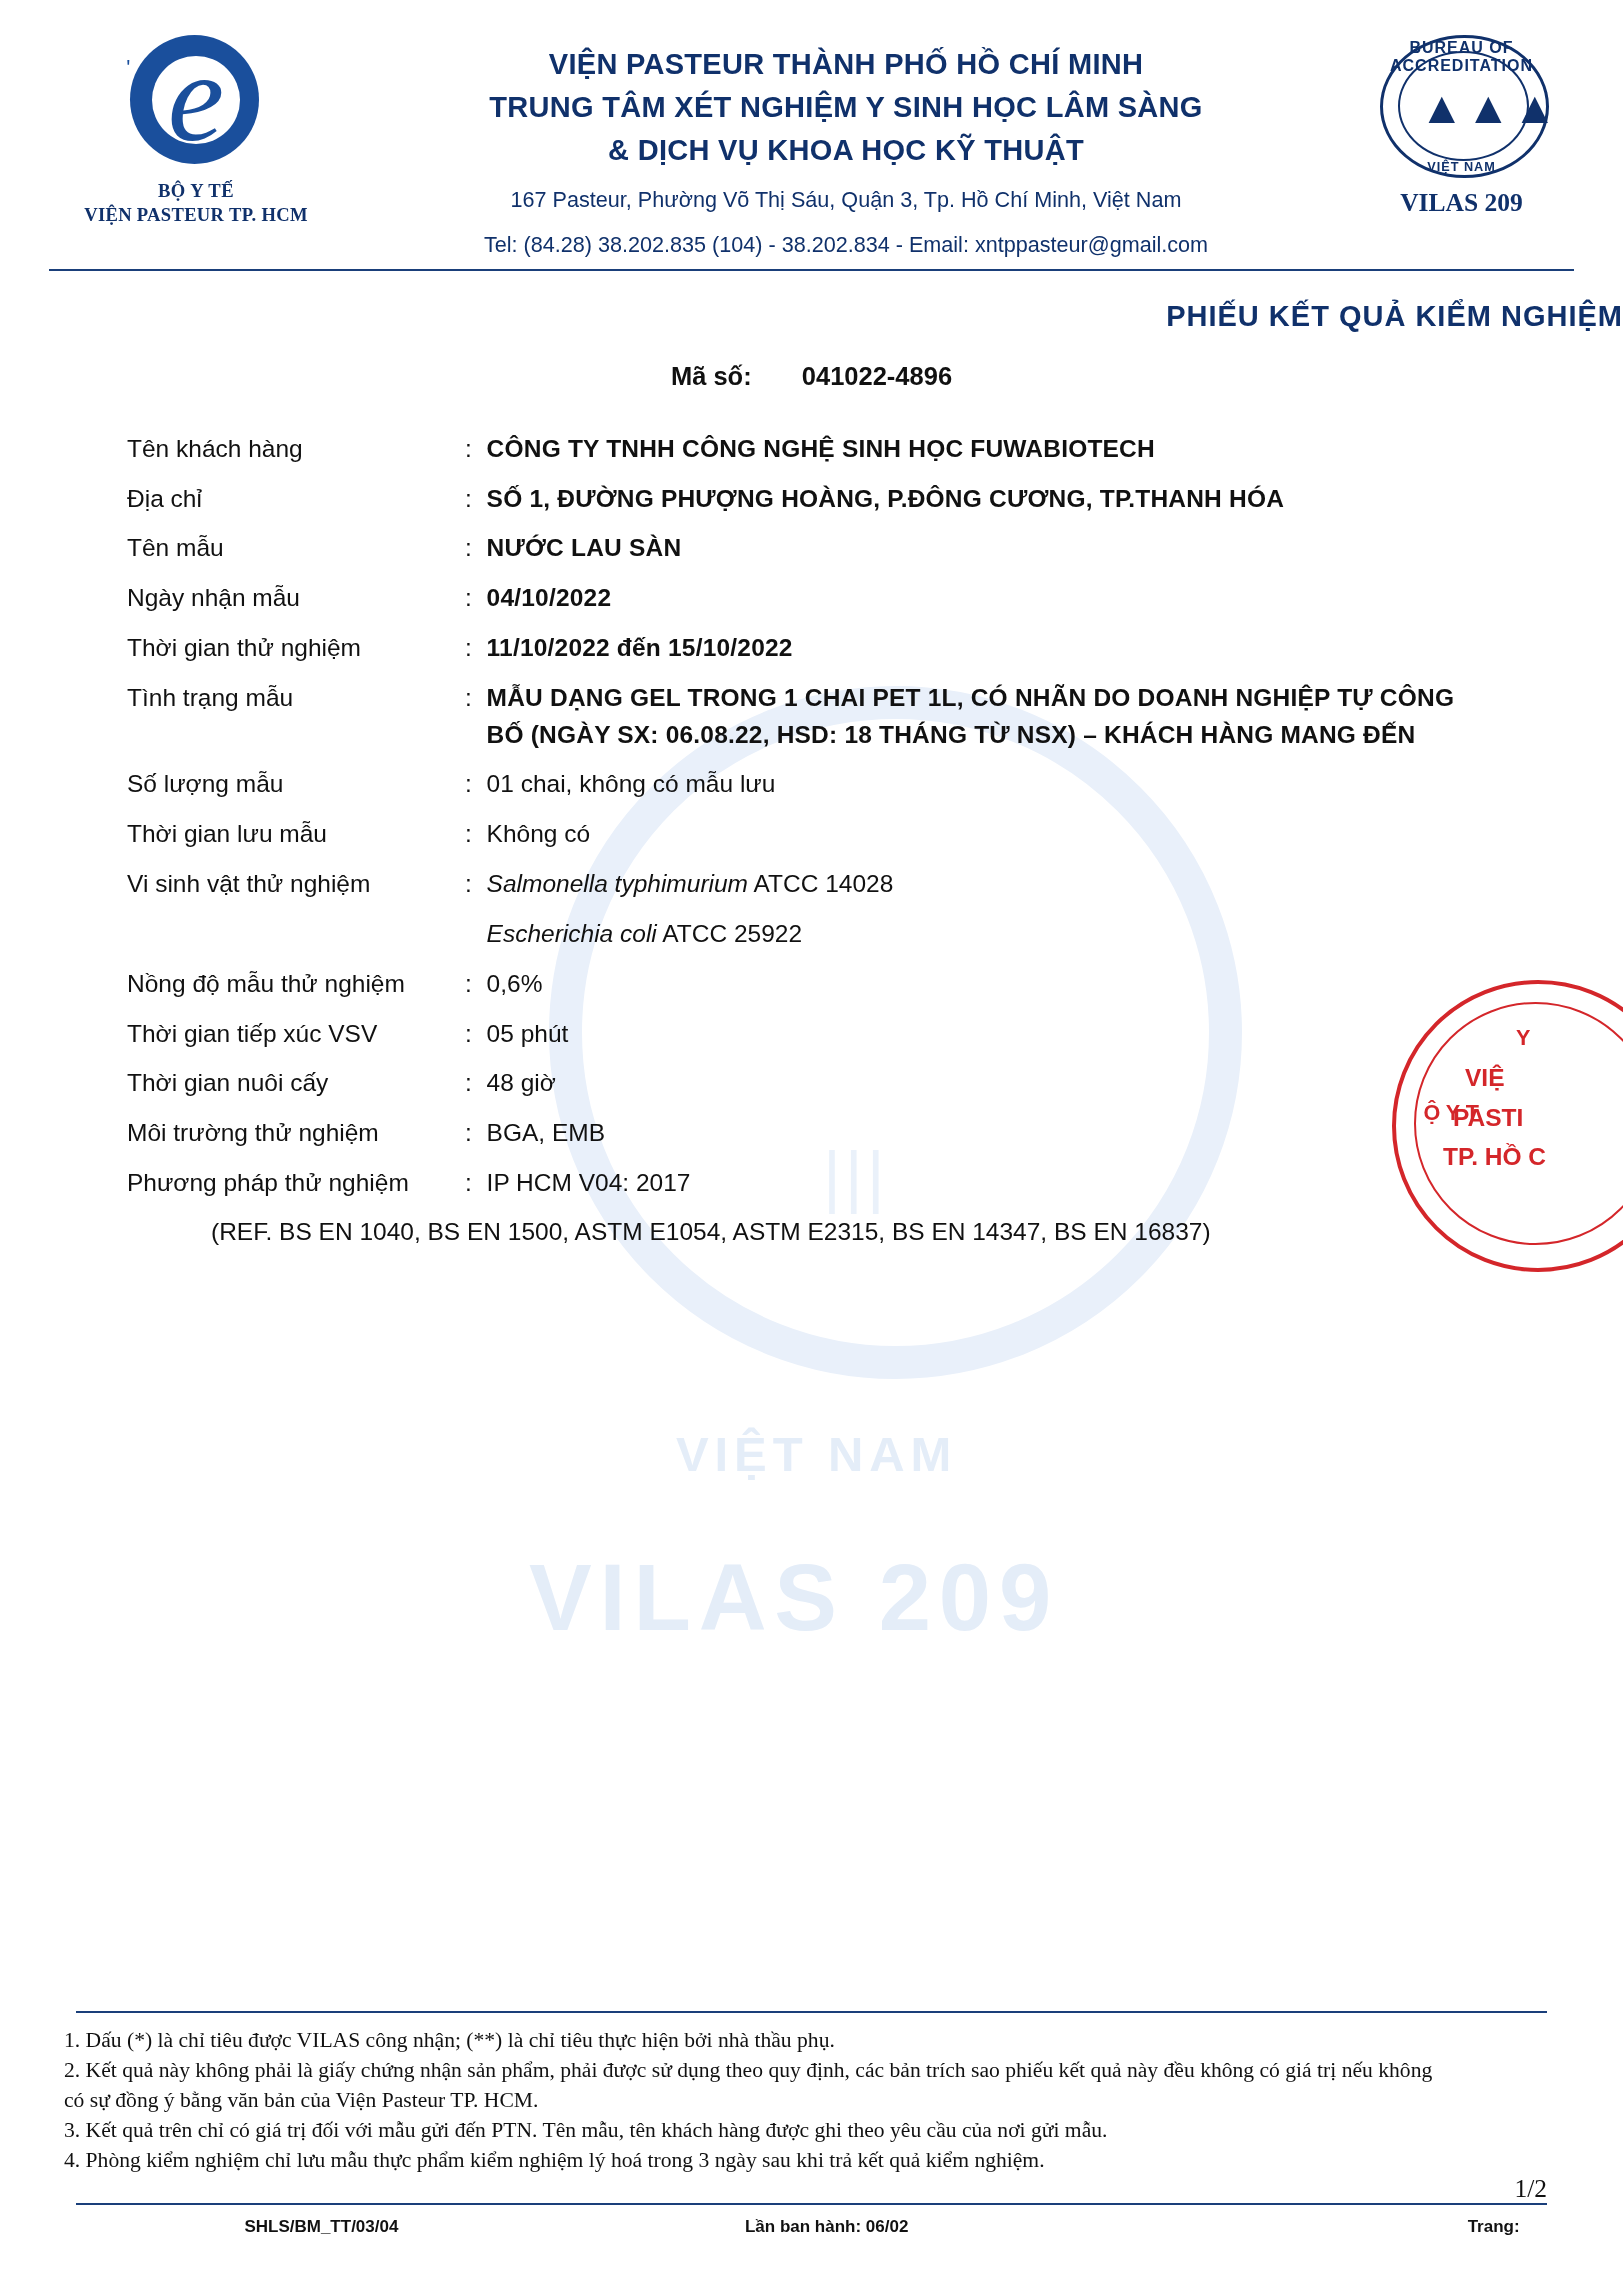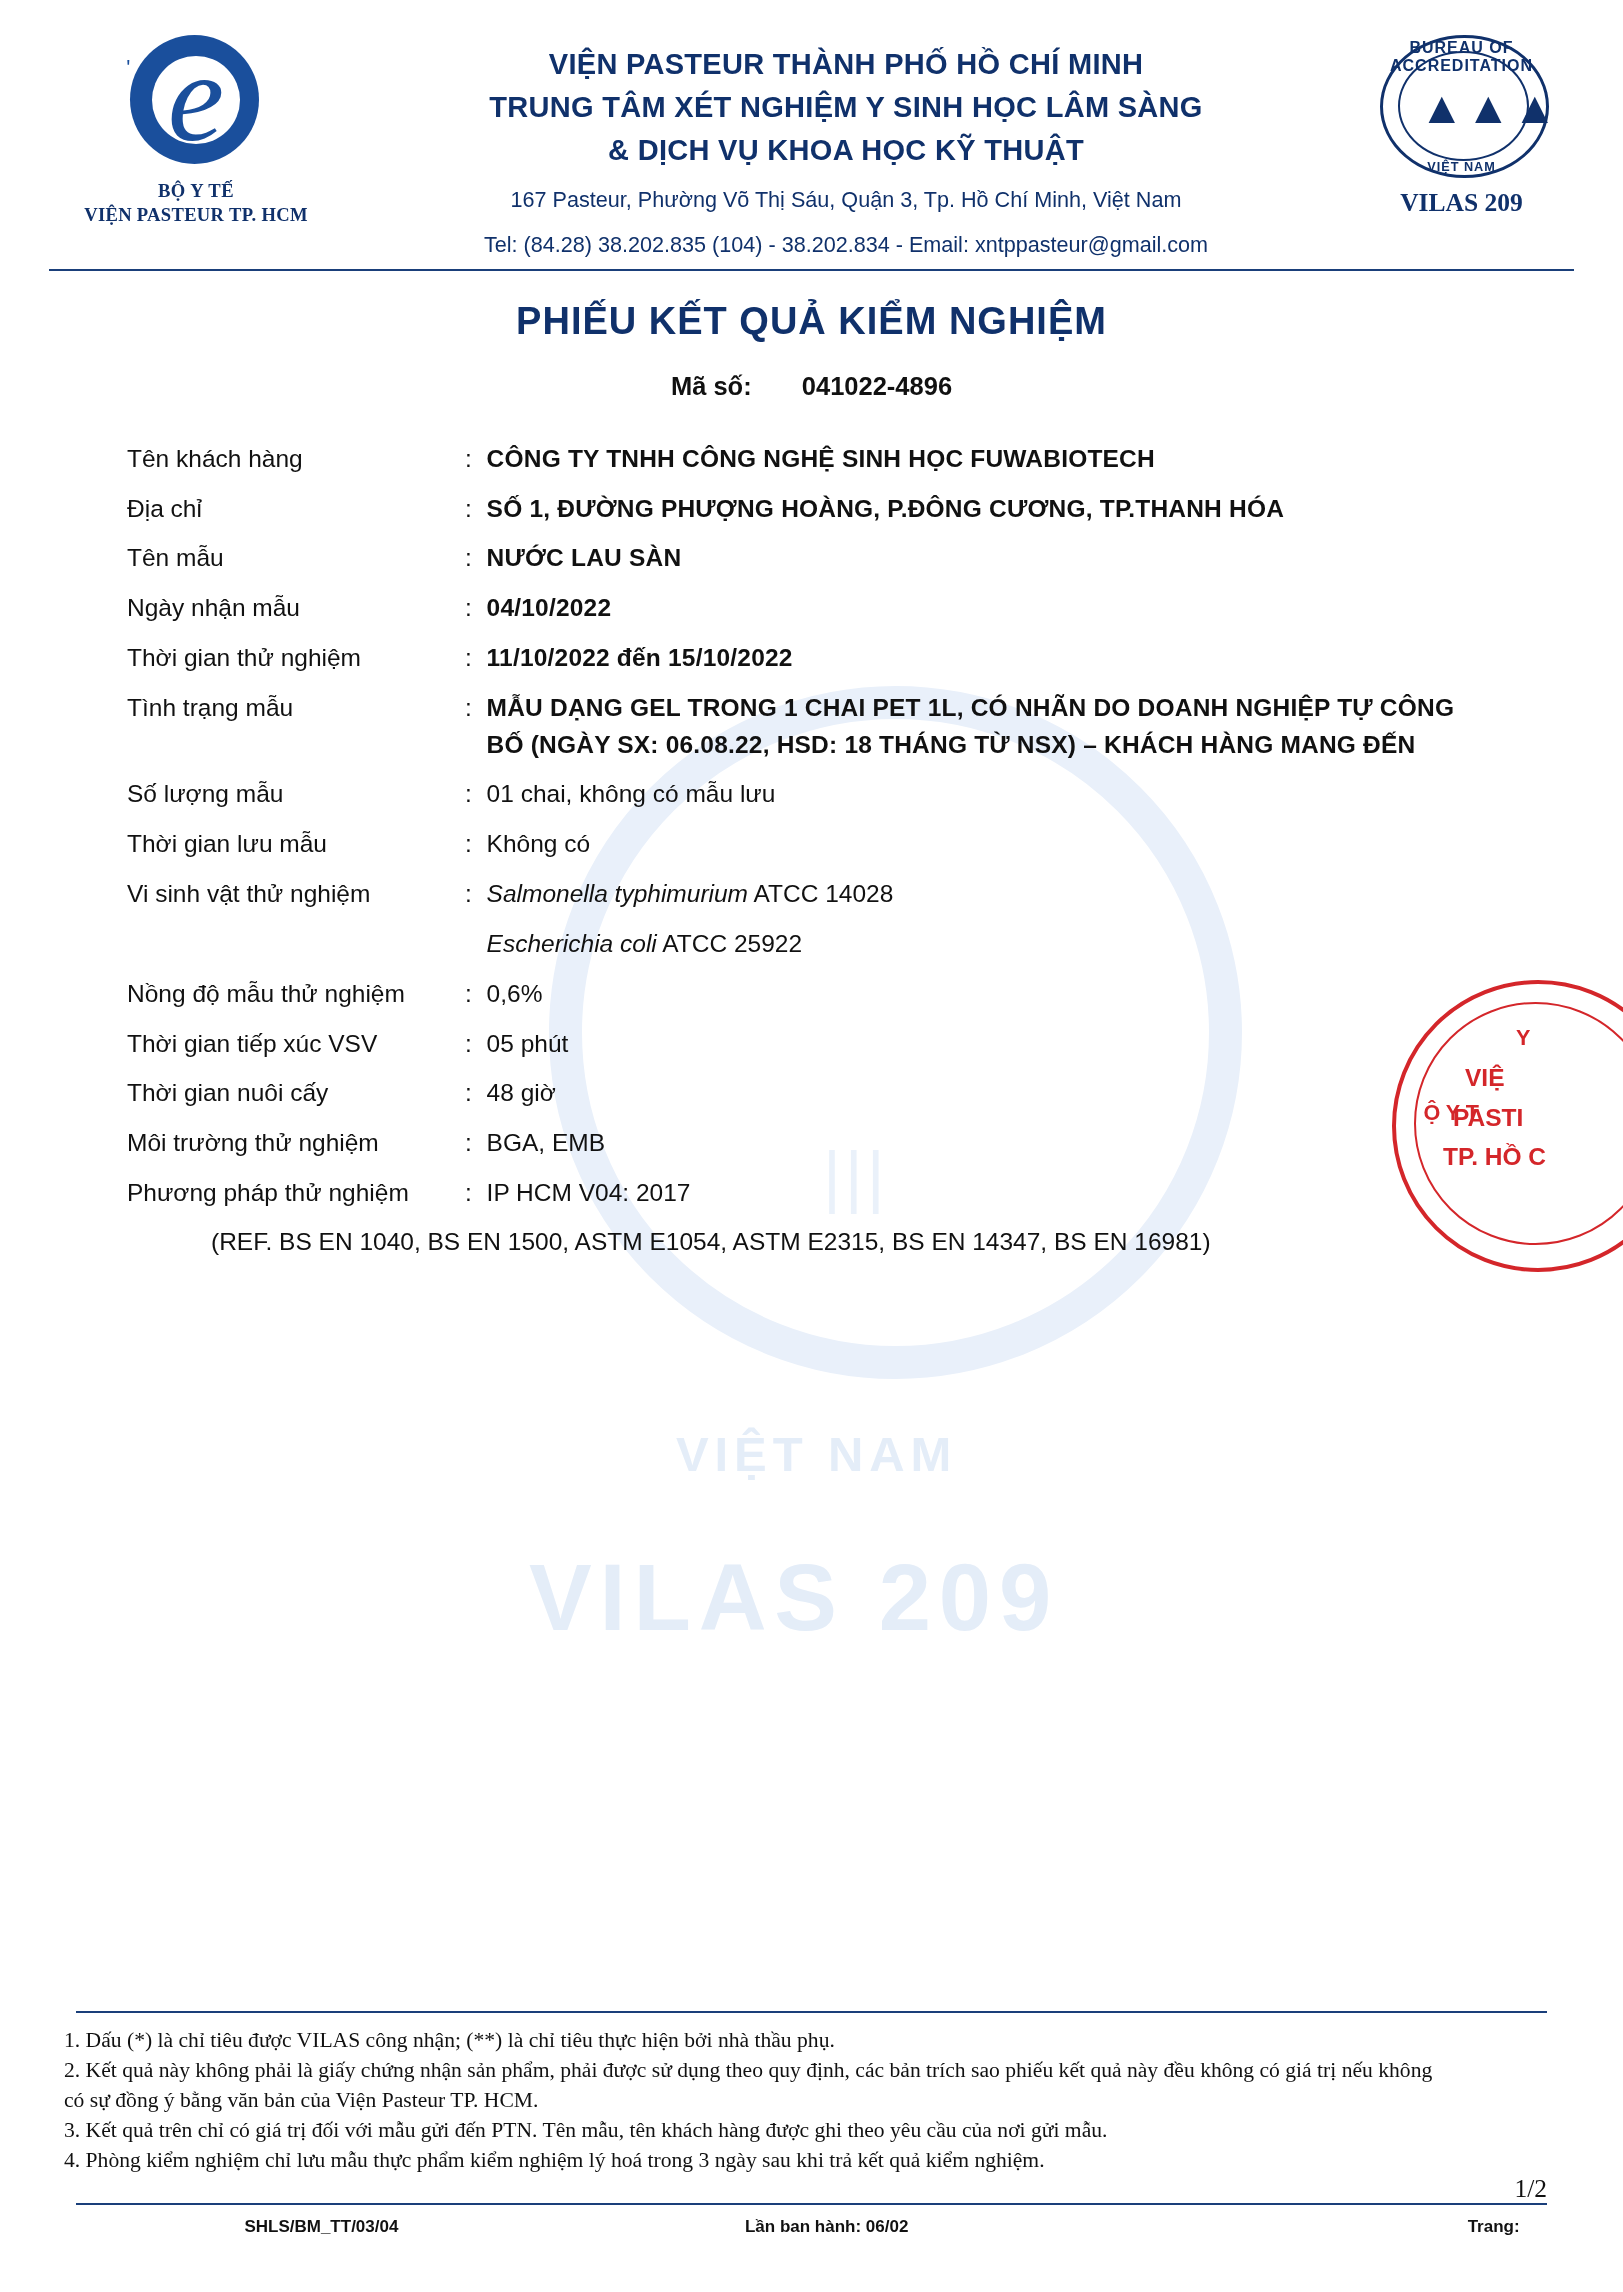--- a/index.html
+++ b/index.html
@@ -230,22 +230,22 @@
     position: relative;
     z-index: 2;
     margin: 7.8px 49px 0 49px;
     border-bottom: 2px solid #1a3f7a;
   }
 
   
   .doc-title {
     position: relative;
     z-index: 2;
-    text-align: center;
-    font-size: 38px;
+    text-align: right;
+    font-size: 29px;
     font-weight: bold;
     color: #10316b;
     margin-top: 29px;
     letter-spacing: 1px;
   }
   .code-row {
     position: relative;
     z-index: 2;
     text-align: center;
     margin-top: 29px;
@@ -548,21 +548,21 @@
     </div>
 
     <div class="frow">
       <div class="flabel">Phương pháp thử nghiệm</div>
       <div class="fcolon">:</div>
       <div class="fvalue">IP HCM V04: 2017</div>
     </div>
 
   </div>
 
-  <div class="method-note">(REF. BS EN 1040, BS EN 1500, ASTM E1054, ASTM E2315, BS EN 14347, BS EN 16981)</div>
+  <div class="method-note">(REF. BS EN 1040, BS EN 1500, ASTM E1054, ASTM E2315, BS EN 14347, BS EN 16837)</div>
 
   <div class="stamp">
     <div class="inner-ring"></div>
     <div class="s2">Y</div>
     <div class="s1">Ộ Y T</div>
     <div class="t1">VIỆ</div>
     <div class="t2">PASTI</div>
     <div class="t3">TP. HỒ C</div>
   </div>
 

